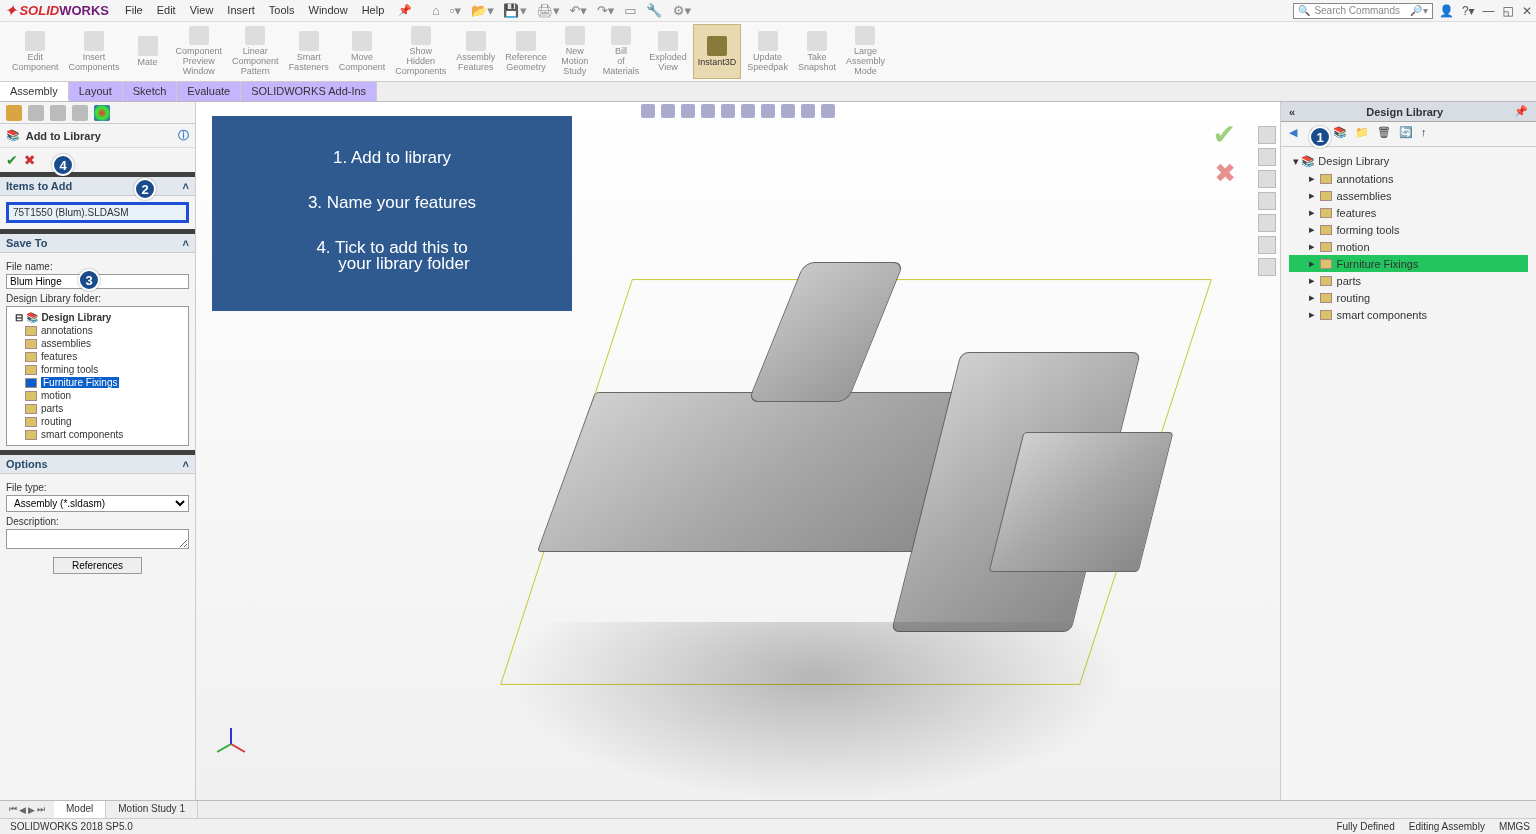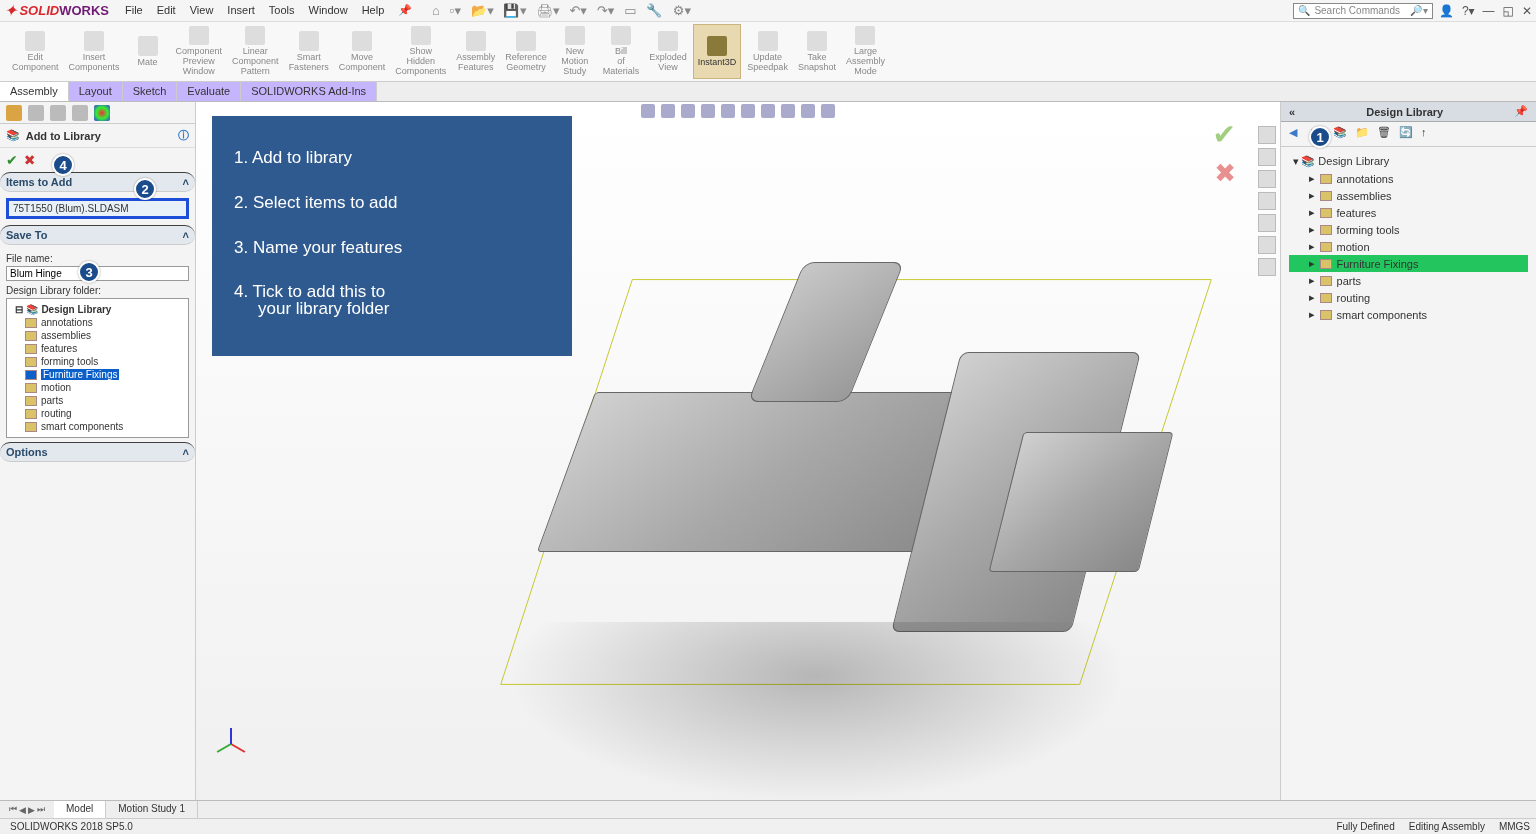--- a/index.html
+++ b/index.html
@@ -35,37 +35,37 @@
 .viewport { flex: 1; background: linear-gradient(#fff, #f0f0f0); position: relative; overflow: hidden; }
 .right-panel { width: 256px; background: #f4f4f4; border-left: 1px solid #ccc; display: flex; flex-direction: column; }
 
 
 .panel-toolbar { height: 22px; display: flex; align-items: center; gap: 6px; padding: 0 6px; border-bottom: 1px solid #ccc; }
 .ptab-icon { width: 16px; height: 16px; background: #bbb; border-radius: 2px; }
 .panel-header { display: flex; align-items: center; padding: 4px 6px; gap: 6px; font-weight: bold; border-bottom: 1px solid #ddd; }
 .confirm-row { display: flex; align-items: center; gap: 6px; padding: 4px 6px; }
 .confirm-row .check { color: #2a8f2a; font-size: 14px; }
 .confirm-row .cross { color: #c33; font-size: 14px; }
-.section-head { background: #e3e8ee; padding: 3px 6px; font-weight: bold; color: #2a4a6a; display: flex; justify-content: space-between; align-items: center; border-top: 1px solid #404040; border-bottom: 1px solid #ccc; border-radius: 10px; }
+.section-head { background: #e3e8ee; padding: 3px 6px; font-weight: bold; color: #2a4a6a; display: flex; justify-content: space-between; align-items: center; border-top: 5px solid #404040; border-bottom: 1px solid #ccc; }
 .panel-body { padding: 4px 6px; }
 .item-list { border: 3px solid #1d4ed8; background: #e8f0f8; padding: 2px 4px; margin: 2px 0; font-size: 10px; }
 .field-label { font-size: 10px; margin: 4px 0 2px; }
 input[type=text], select { width: 100%; border: 1px solid #999; padding: 1px 3px; font-size: 10px; background: #fff; }
 .tree { border: 1px solid #999; background: #fff; padding: 4px; font-size: 10px; max-height: 180px; overflow: auto; }
 .tree-item { padding: 1px 0 1px 14px; display: flex; align-items: center; gap: 4px; }
 .tree-item.sel span { background: #0a5fc9; color: #fff; padding: 0 2px; }
 .tree-item.root { padding-left: 4px; font-weight: bold; }
 .folder-icon { width: 12px; height: 10px; background: #d9c267; border: 1px solid #a88; display: inline-block; }
 .btn { border: 1px solid #999; background: #eee; padding: 2px 18px; font-size: 10px; margin: 6px auto; display: block; }
 textarea { width: 100%; height: 20px; border: 1px solid #999; font-size: 10px; }
 
 
 .view-toolbar { position: absolute; top: 2px; left: 50%; transform: translateX(-50%); display: flex; gap: 6px; }
 .vt-icon { width: 14px; height: 14px; background: #aac; border-radius: 2px; }
-.callout-box { position: absolute; left: 16px; top: 14px; width: 360px; background: #2f5a8f; color: #fff; padding: 22px 22px; font-size: 17px; line-height: 2.4; }
+.callout-box { position: absolute; left: 16px; top: 14px; width: 360px; background: #2f5a8f; color: #fff; padding: 22px 22px; font-size: 17px; line-height: 2.4; text-align: center; }
 .callout-box div { margin-bottom: 4px; }
 .model-placeholder { position: absolute; left: 190px; top: 120px; width: 780px; height: 520px; }
 .bbox { position: absolute; border: 1px solid #c5c526; }
 .hinge-body { position: absolute; background: linear-gradient(135deg,#d0d0d0,#a8a8a8,#888); border: 1px solid #666; border-radius: 4px; }
 .triad { position: absolute; left: 20px; bottom: 42px; width: 30px; height: 30px; }
 .triad .ax { position: absolute; width: 2px; height: 16px; transform-origin: bottom center; left: 14px; bottom: 14px; }
 .triad .x { background: #d33; transform: rotate(120deg); }
 .triad .y { background: #3a3; transform: rotate(-120deg); }
 .triad .z { background: #33d; }
 .check-big { position: absolute; top: 16px; right: 44px; color: #9fcf7f; font-size: 28px; }
@@ -298,39 +298,45 @@
             <span class="folder-icon"></span>
             <span>smart components</span>
           </div>
         </div>
     </div>
 
     <div class="section-head">
       <span>Options</span>
       <span>˄</span>
     </div>
+    <div class="panel-body">
+      <div class="field-label">File type:</div>
+      <select><option>Assembly (*.sldasm)</option></select>
+      <div class="field-label">Description:</div>
+      <textarea style=""></textarea>
+      <button class="btn">References</button>
+    </div>
   </div>
 
   <div class="viewport">
     <div class="view-toolbar">
       <div class="vt-icon"></div>
       <div class="vt-icon"></div>
       <div class="vt-icon"></div>
       <div class="vt-icon"></div>
       <div class="vt-icon"></div>
       <div class="vt-icon"></div>
       <div class="vt-icon"></div>
       <div class="vt-icon"></div>
       <div class="vt-icon"></div>
       <div class="vt-icon"></div>
     </div>
 
     <div class="callout-box">
       <div>1. Add to library</div>
-      <div>2. Select items to add</div>
       <div>3. Name your features</div>
       <div>4. Tick to add this to</div>
       <div style="margin-top:-28px;padding-left:24px">    your library folder</div>
     </div>
 
     <div class="model-placeholder">
       <div class="bbox" style="left:180px;top:0;width:580px;height:520px;transform:skewX(-18deg) scaleY(.78)"></div>
       <div class="hinge-body" style="left:180px;top:170px;width:420px;height:160px;transform:skewX(-20deg)"></div>
       <div class="hinge-body" style="left:540px;top:130px;width:180px;height:280px;transform:skewX(-14deg);border-radius:8px"></div>
       <div class="hinge-body" style="left:620px;top:210px;width:150px;height:140px;transform:skewX(-14deg)"></div>

